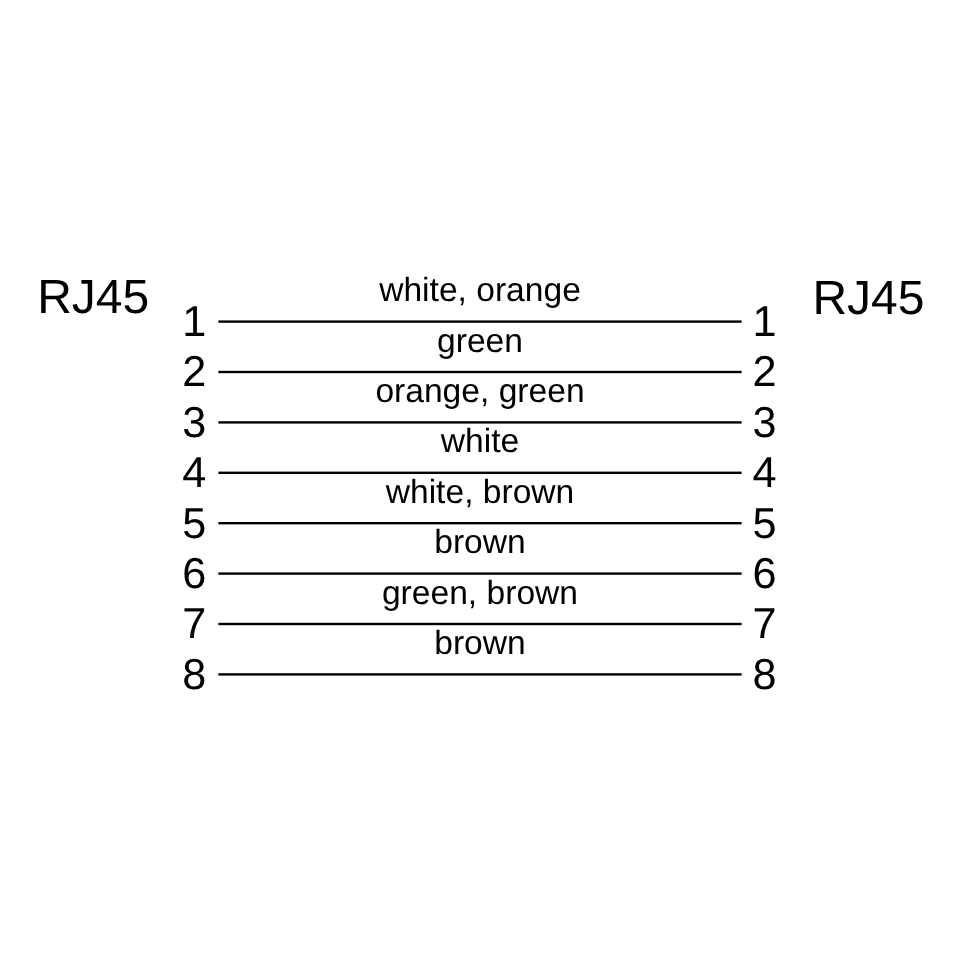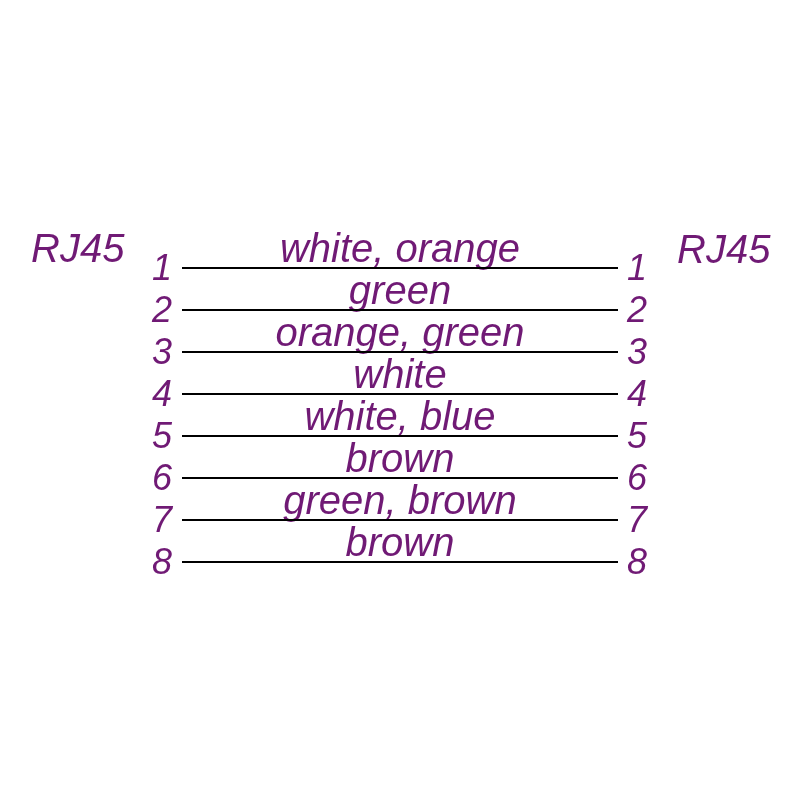--- a/index.html
+++ b/index.html
@@ -7,22 +7,21 @@
     padding: 0;
     background: #ffffff;
   }
   .canvas {
     position: relative;
     width: 800px;
     height: 800px;
     background: #ffffff;
     overflow: hidden;
     font-family: "Liberation Sans", sans-serif;
-    color: #701a75;
-    font-style: italic;
+    color: #000000;
   }
   .connector-label {
     position: absolute;
     font-size: 40px;
     line-height: 1;
     white-space: nowrap;
   }
   .left-connector  { left: 31px;  top: 228px; }
   .right-connector { left: 677px; top: 229px; }
 
@@ -34,21 +33,21 @@
     height: 2px;
     top: calc(var(--y) - 1px);
     background: #000000;
   }
   .wire-label {
     position: absolute;
     left: 182px;
     width: 436px;
     top: calc(var(--y) - 40px);
     text-align: center;
-    font-size: 40px;
+    font-size: 28px;
     line-height: 1;
     white-space: nowrap;
   }
   .pin {
     position: absolute;
     top: calc(var(--y) - 18px);
     font-size: 36px;
     line-height: 1;
   }
   .left-pin  { left: 126px; width: 46px; text-align: right; }
@@ -86,21 +85,21 @@
 
   <div class="row" style="--y:394px">
     <div class="pin left-pin">4</div>
     <div class="wire-label">white</div>
     <div class="wire-line"></div>
     <div class="pin right-pin">4</div>
   </div>
 
   <div class="row" style="--y:436px">
     <div class="pin left-pin">5</div>
-    <div class="wire-label">white, blue</div>
+    <div class="wire-label">white, brown</div>
     <div class="wire-line"></div>
     <div class="pin right-pin">5</div>
   </div>
 
   <div class="row" style="--y:478px">
     <div class="pin left-pin">6</div>
     <div class="wire-label">brown</div>
     <div class="wire-line"></div>
     <div class="pin right-pin">6</div>
   </div>

